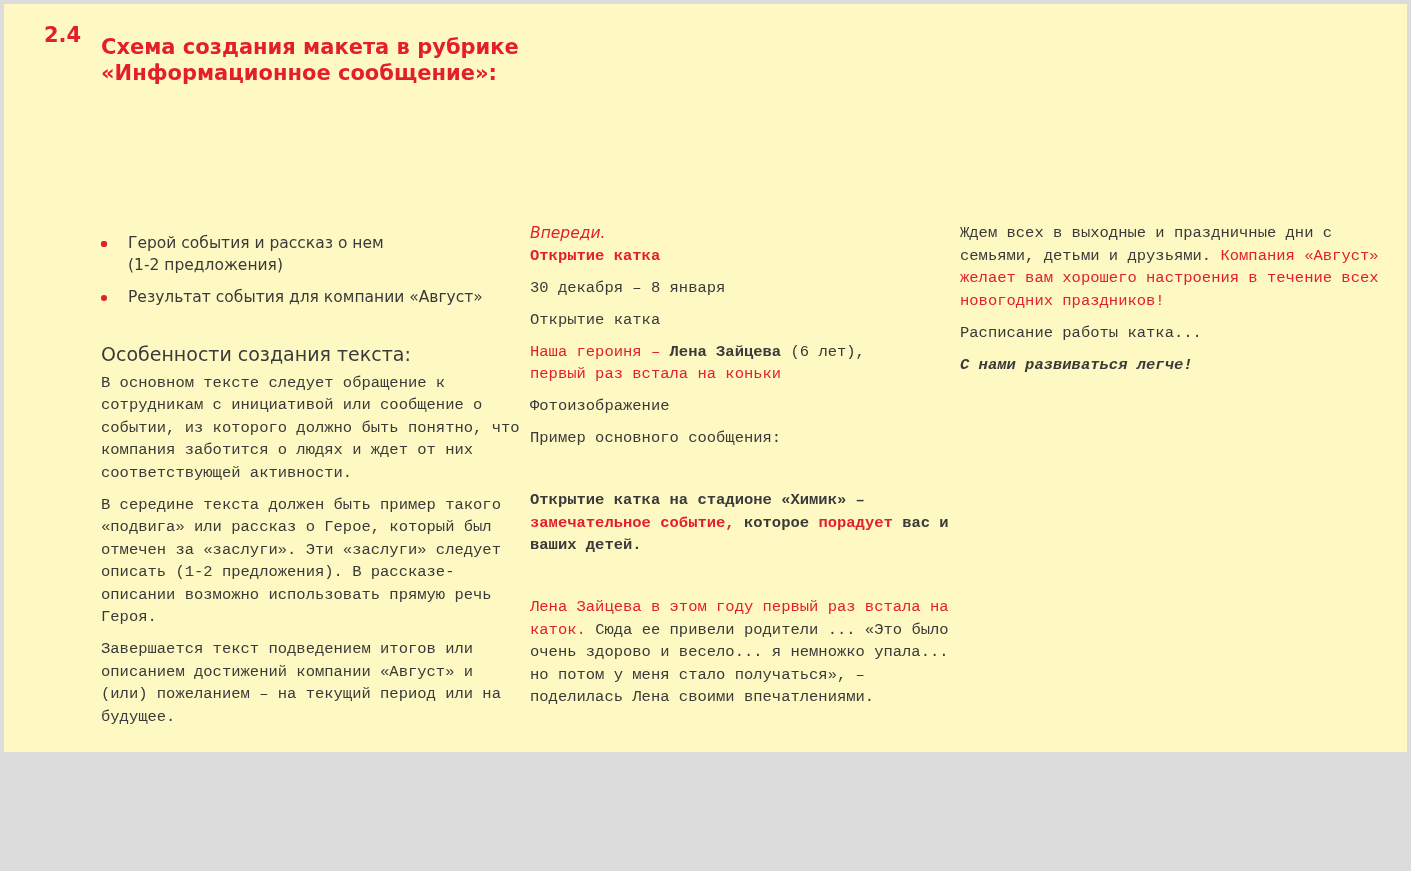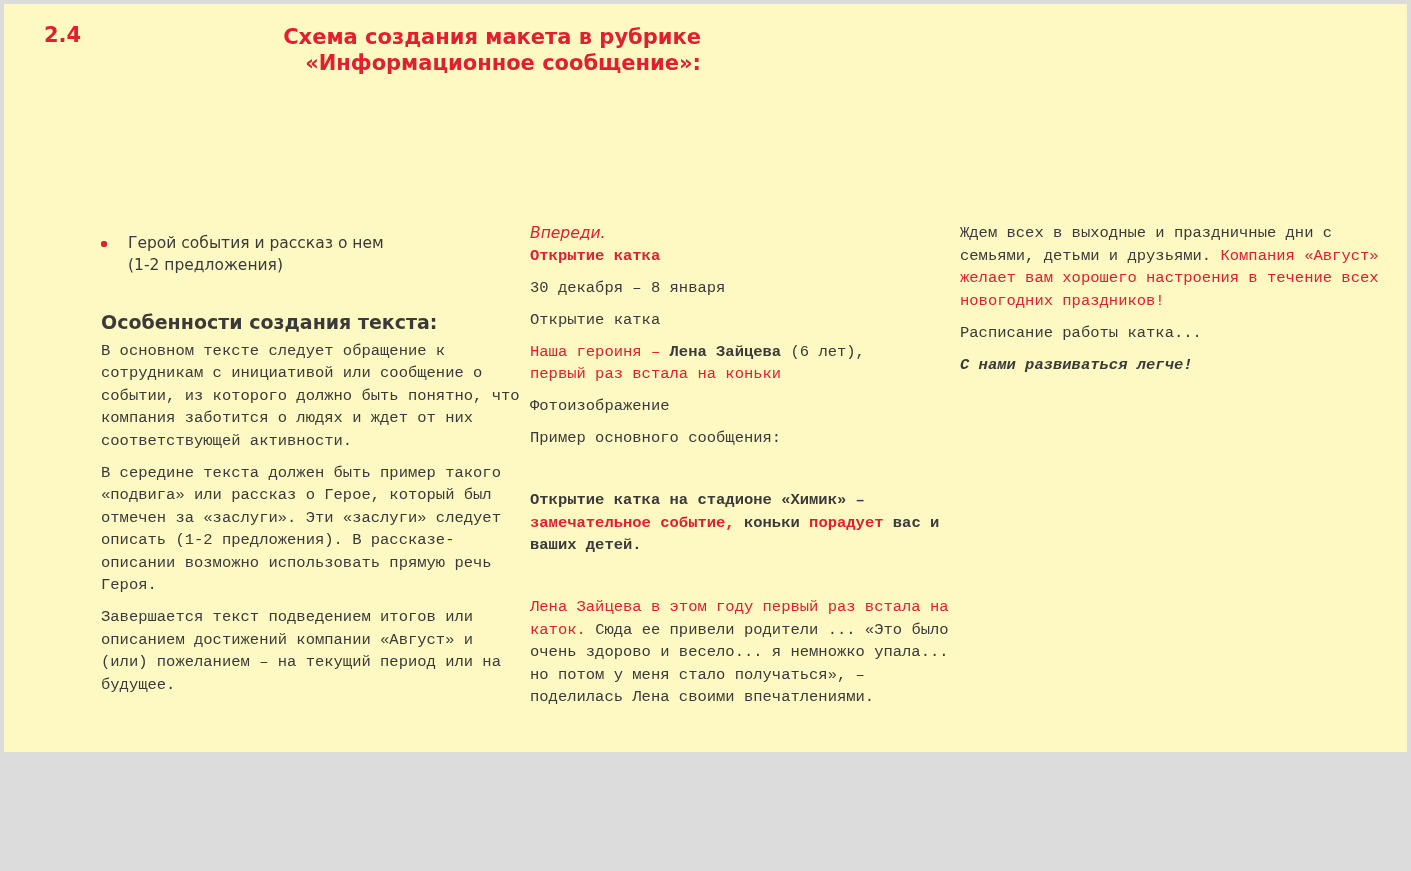--- a/index.html
+++ b/index.html
@@ -11,32 +11,32 @@
   .page {
     position: absolute; left: 4px; top: 4px; width: 1403px; height: 748px;
     background: #fef9c3;
   }
   .red { color: #e31e2d; }
   .heading {
     position: absolute; left: 40px; top: 18px;
     font-size: 21px; font-weight: bold; color: #e31e2d; line-height: 26px;
   }
   .heading .num { position: absolute; left: 0; top: 0; }
-  .heading .title { position: absolute; left: 57px; top: 2px; width: 600px; text-align: right; }
+  .heading .title { position: absolute; left: 57px; top: 12px; width: 600px; }
   .col { position: absolute; font-size: 15.5px; line-height: 22.5px; color: #3a3a3a; }
   .col1 { left: 97px; top: 218px; width: 420px; }
   .col2 { left: 526px; top: 218px; width: 420px; }
   .col3 { left: 956px; top: 218px; width: 420px; }
   ul.bullets { list-style: none; margin: 0; padding: 0; }
   ul.bullets li { position: relative; padding-left: 27px; margin-bottom: 9.5px; }
   ul.bullets li .dot {
     position: absolute; left: 0; top: 9px; width: 6px; height: 6px;
     border-radius: 50%; background: #e31e2d;
   }
-  .subhead { font-size: 19px; font-weight: bold; color: #3a3a3a; margin-top: 33px; margin-bottom: 6px; line-height: 24px; }
+  .subhead { font-size: 19px; font-weight: normal; color: #3a3a3a; margin-top: 33px; margin-bottom: 6px; line-height: 24px; }
   p { margin: 0 0 9.5px 0; font-family: Liberation Mono, monospace; }
   .bold { font-weight: bold; }
   .italic { font-style: italic; }
   .gap-large { height: 30px; }
 </style>
 </head>
 <body>
 
 <div class="page">
 
@@ -51,20 +51,24 @@
   <div class="col col1">
     <ul class="bullets">
       <li>
         <span class="dot"></span>
       </li>
       <li>
         <span class="dot"></span>
         <span>Герой события и рассказ о нем</span><br>
         <span>(1-2 предложения)</span>
       </li>
+      <li>
+        <span class="dot"></span>
+        <span>Результат события для компании «Август»</span>
+      </li>
     </ul>
     <div class="subheading subhead">Особенности  создания текста:</div>
     <p>В основном тексте следует обращение к сотрудникам с инициативой или сообщение о событии, из которого должно быть понятно, что компания заботится о людях и ждет от них соответствующей активности.</p>
     <p>В середине текста должен быть пример такого «подвига» или рассказ о Герое, который был отмечен за «заслуги». Эти «заслуги» следует описать (1-2 предложения). В рассказе-описании возможно использовать прямую речь Героя.</p>
     <p>Завершается текст подведением итогов или описанием достижений компании «Август» и (или) пожеланием – на текущий период или на будущее.</p>
   </div>
 
   <div class="col col2">
     <div class="red italic">Впереди.</div>
     <p class="red bold">Открытие катка</p>
@@ -75,21 +79,21 @@
       <span class="bold">Лена Зайцева</span>
       <span>(6 лет),</span><br>
       <span class="red">первый раз встала на коньки</span>
     </p>
     <p>Фотоизображение</p>
     <p>Пример основного сообщения:</p>
     <div class="gap-large"></div>
     <p class="bold">
       <span>Открытие катка на стадионе «Химик» –</span><br>
       <span class="red">замечательное событие,</span>
-      <span>коньки</span>
+      <span>которое</span>
       <span class="red">порадует</span>
       <span>вас и ваших детей.</span>
     </p>
     <div class="gap-large"></div>
     <p>
       <span class="red">Лена Зайцева в этом году первый раз встала на каток.</span>
       <span>Сюда ее привели родители ... «Это было очень здорово и весело... я немножко упала... но потом у меня стало получаться», – поделилась Лена своими впечатлениями.</span>
     </p>
   </div>
 

